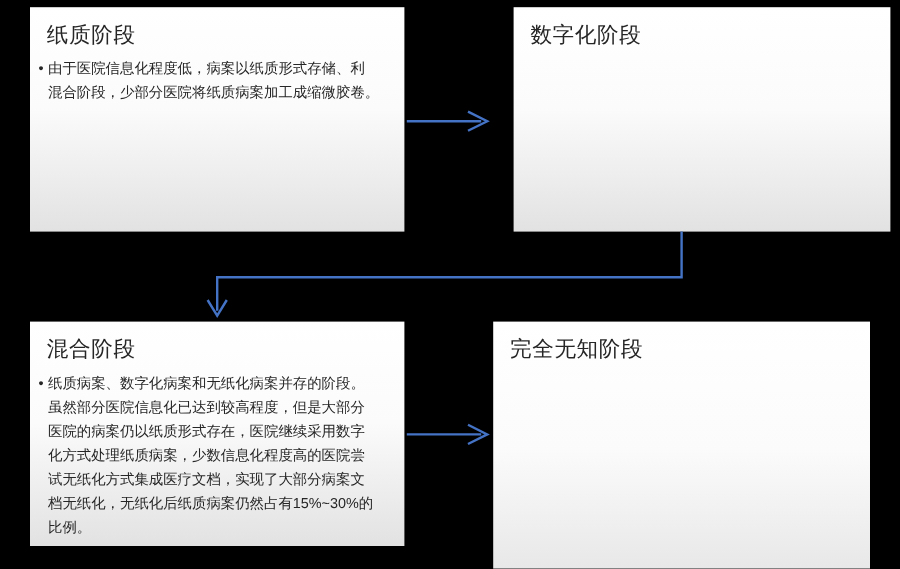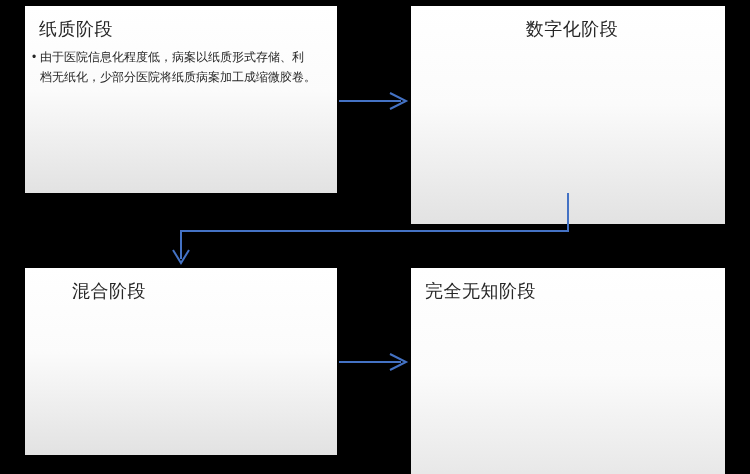--- a/index.html
+++ b/index.html
@@ -43,49 +43,58 @@
   }
   .stage-box li::before {
     content: "\2022";
     position: absolute;
     left: -8px;
     top: 0;
     color: #262626;
     font-size: 12px;
   }
   #box-paper        { left: 25px;  top: 6px;   width: 312px; height: 187px; }
-  #box-digital      { left: 411px; top: 6px;   width: 314px; height: 218px; text-align: center; }
-  #box-hybrid       { left: 25px;  top: 268px; width: 312px; height: 187px; padding-left: 33px; }
+  #box-digital      { left: 428px; top: 6px;   width: 314px; height: 187px; }
+  #box-hybrid       { left: 25px;  top: 268px; width: 312px; height: 187px; }
   #box-paperless    { left: 411px; top: 268px; width: 314px; height: 236px; }
   .connector-layer {
     position: absolute;
     left: 0; top: 0;
     width: 750px; height: 474px;
     pointer-events: none;
   }
 </style>
 </head>
 <body>
 
 <div class="canvas">
 
   <div class="stage-box" id="box-paper">
     <h2 class="stage-title">纸质阶段</h2>
     <ul>
       <li>由于医院信息化程度低，病案以纸质形式存储、利
-档无纸化，少部分医院将纸质病案加工成缩微胶卷。</li>
+混合阶段，少部分医院将纸质病案加工成缩微胶卷。</li>
     </ul>
   </div>
 
   <div class="stage-box" id="box-digital">
     <h2 class="stage-title">数字化阶段</h2>
   </div>
 
   <div class="stage-box" id="box-hybrid">
     <h2 class="stage-title">混合阶段</h2>
+    <ul>
+      <li>纸质病案、数字化病案和无纸化病案并存的阶段。
+虽然部分医院信息化已达到较高程度，但是大部分
+医院的病案仍以纸质形式存在，医院继续采用数字
+化方式处理纸质病案，少数信息化程度高的医院尝
+试无纸化方式集成医疗文档，实现了大部分病案文
+档无纸化，无纸化后纸质病案仍然占有15%~30%的
+比例。</li>
+    </ul>
   </div>
 
   <div class="stage-box" id="box-paperless">
     <h2 class="stage-title">完全无知阶段</h2>
   </div>
 
   <svg class="connector-layer" viewBox="0 0 750 474" xmlns="http://www.w3.org/2000/svg">
 
     <g stroke="#4472c4" stroke-width="2" fill="none">
       <path d="M339 101 H401"></path>

